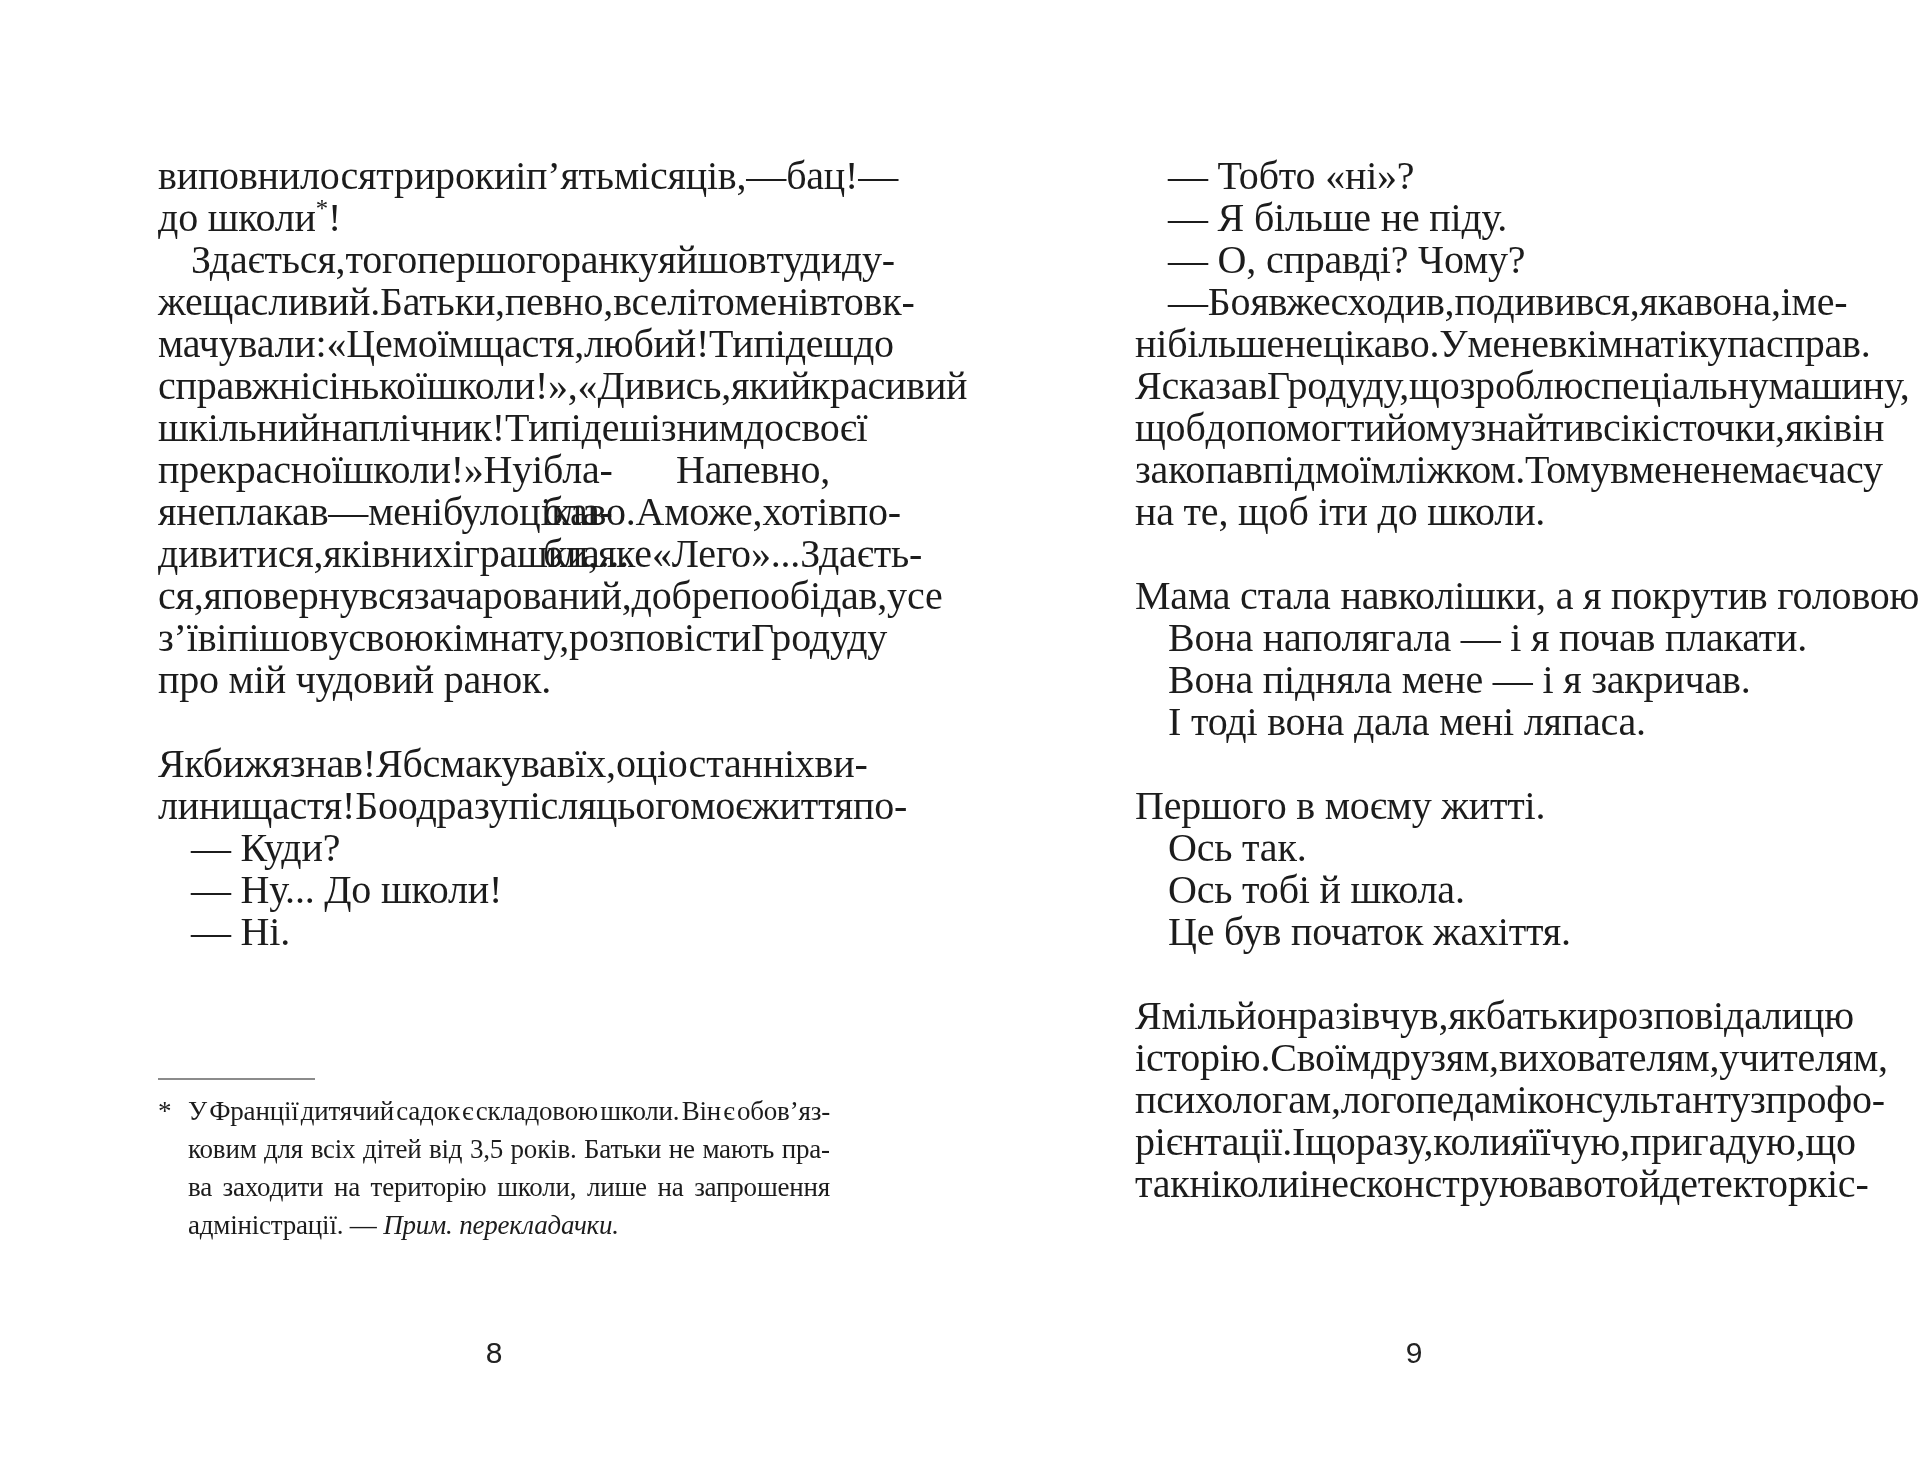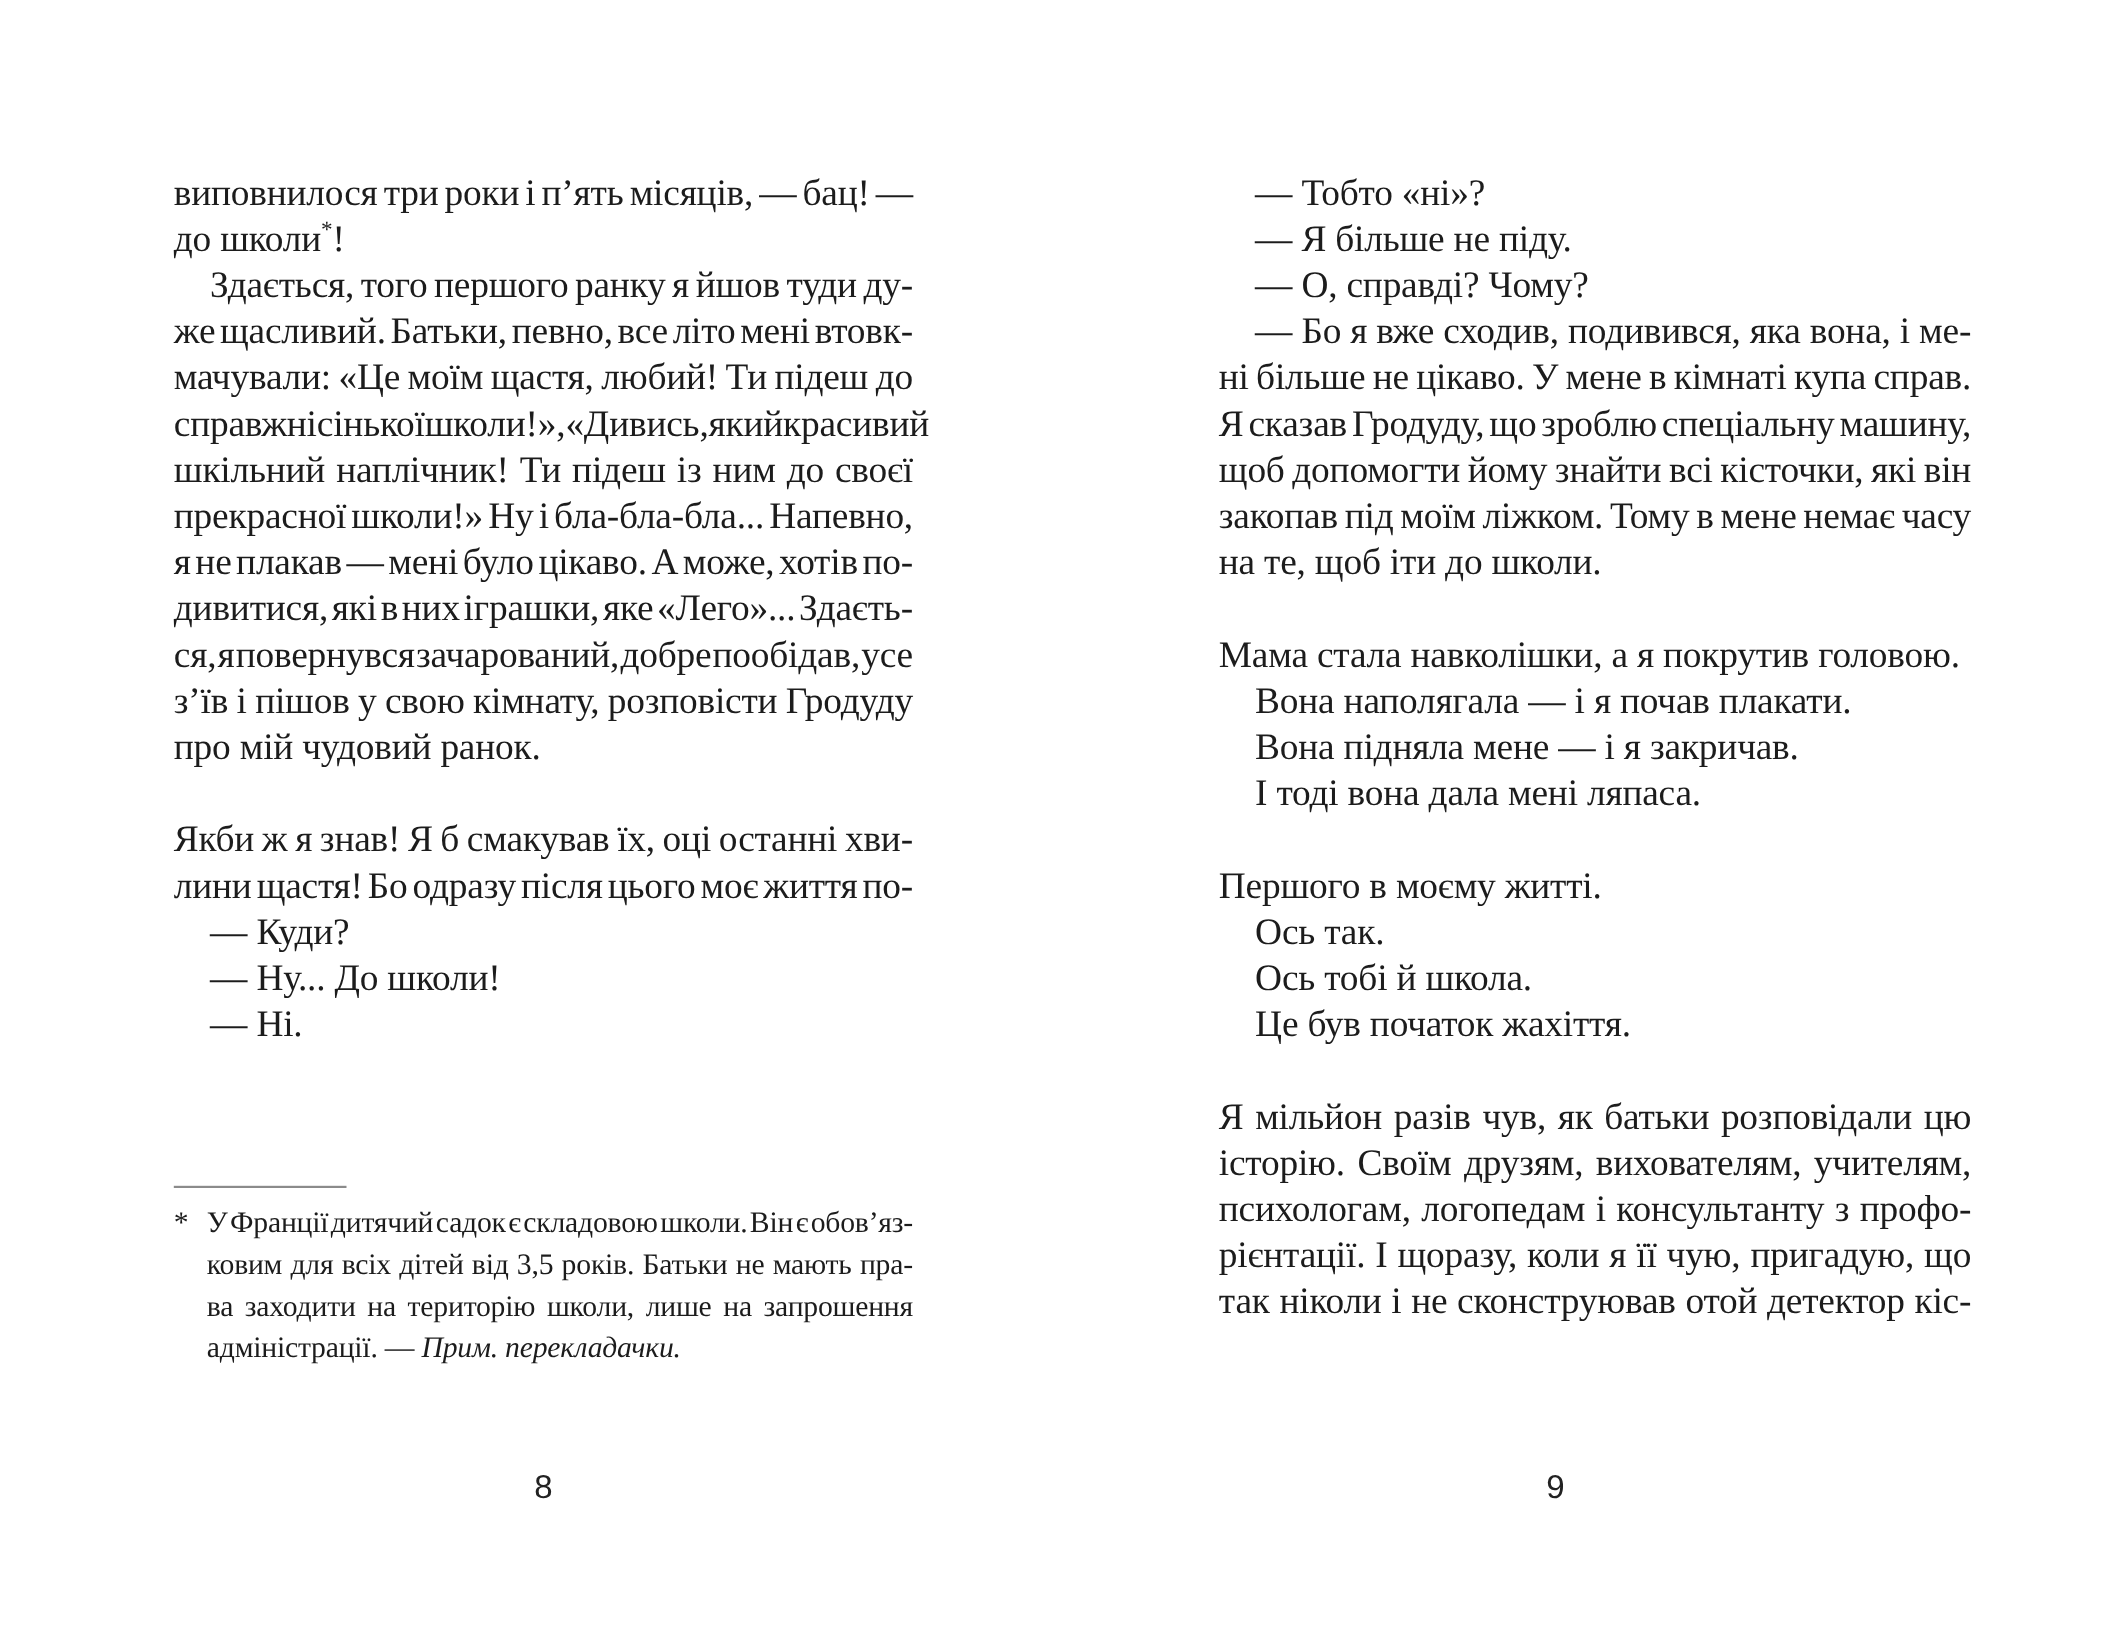--- a/index.html
+++ b/index.html
@@ -14,26 +14,26 @@
     position: relative;
     width: 1920px;
     height: 1477px;
     background: #ffffff;
     color: #1c1c1c;
     font-family: "Liberation Serif", "DejaVu Serif", serif;
   }
   .text-column {
     position: absolute;
     top: 155px;
-    font-size: 34px;
+    font-size: 40px;
     line-height: 42px;
     letter-spacing: -0.2px;
   }
   .col-left  { left: 158px;  width: 672px; }
-  .col-right { left: 1108px; width: 684px; }
+  .col-right { left: 1135px; width: 684px; }
 
   .line {
     height: 42px;
     line-height: 42px;
     white-space: nowrap;
   }
   .line.ind { padding-left: 33px; box-sizing: border-box; }
   .line.j {
     display: flex;
     justify-content: space-between;

